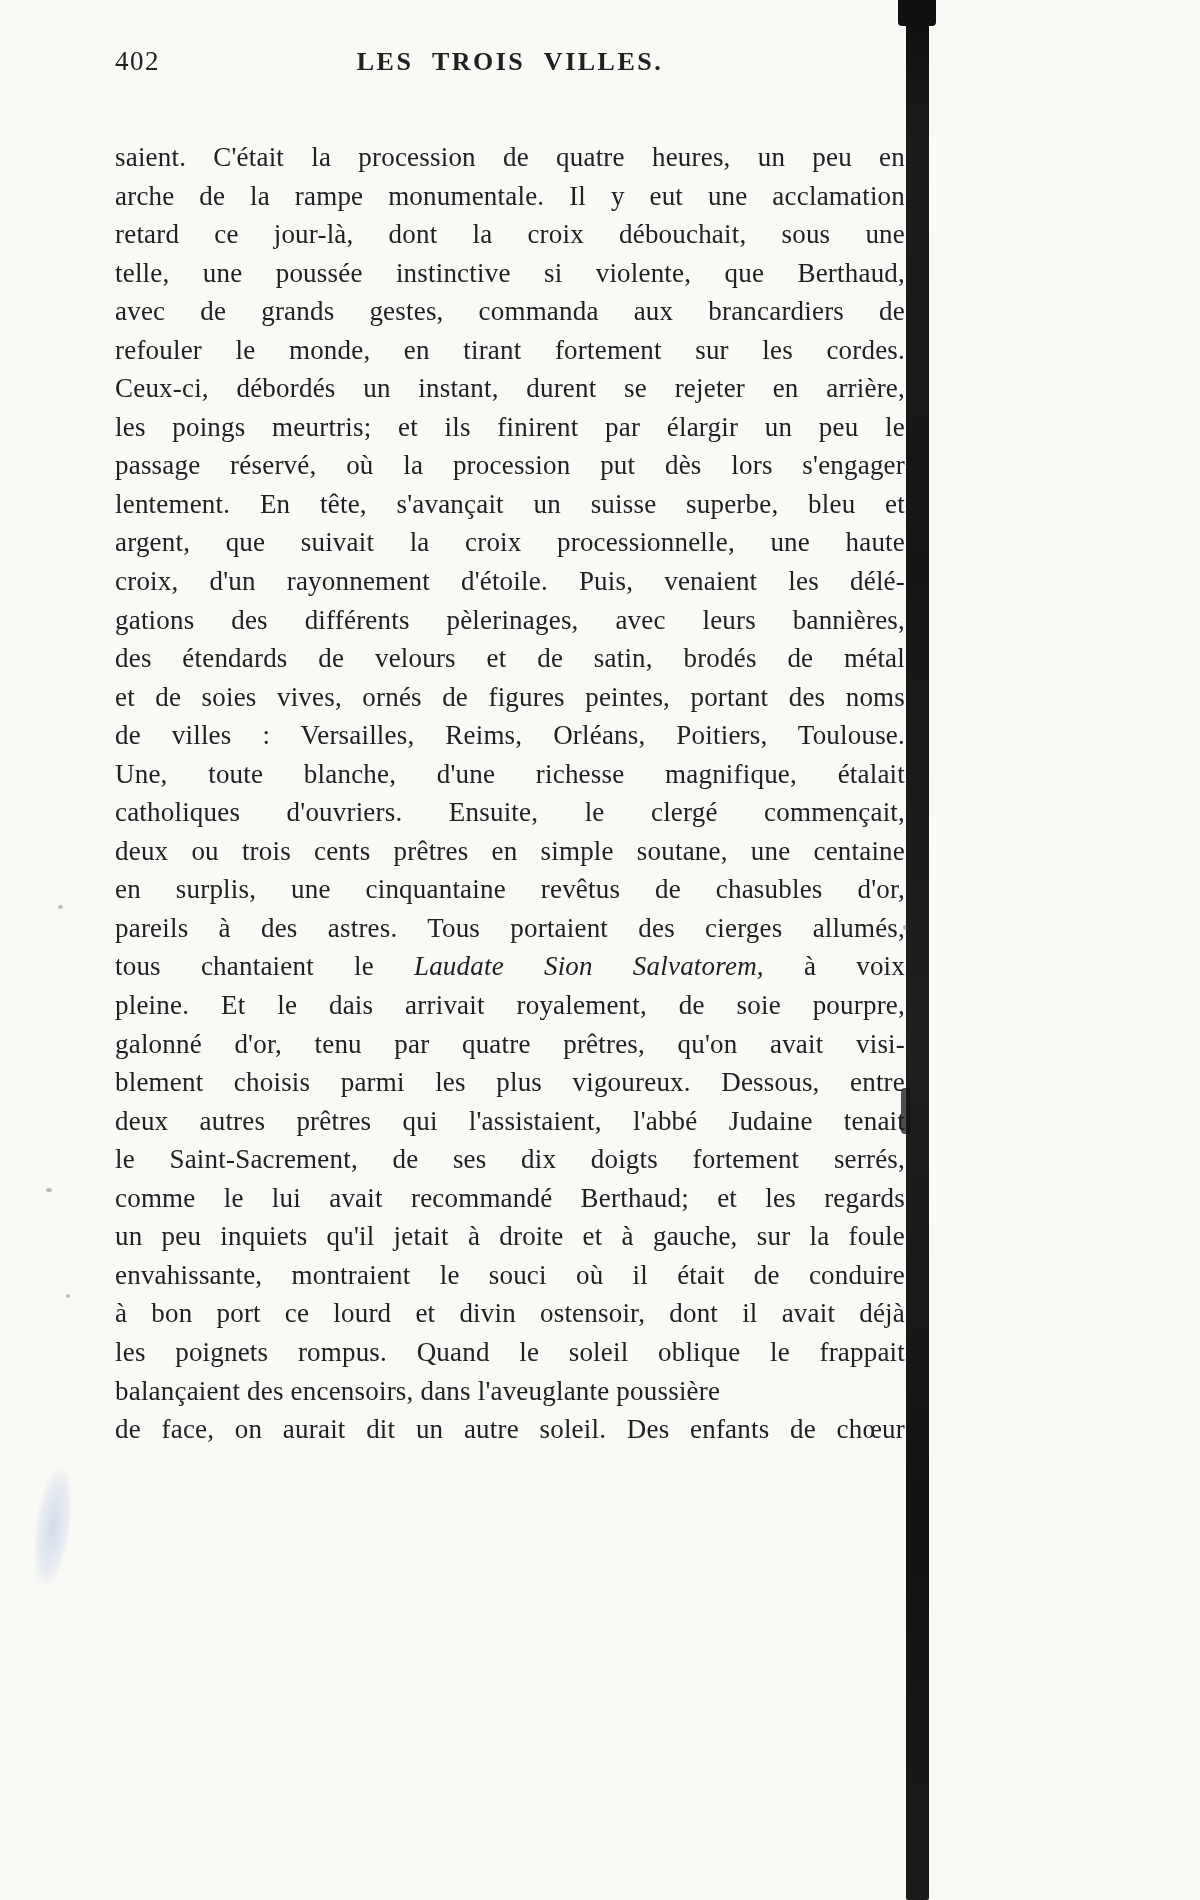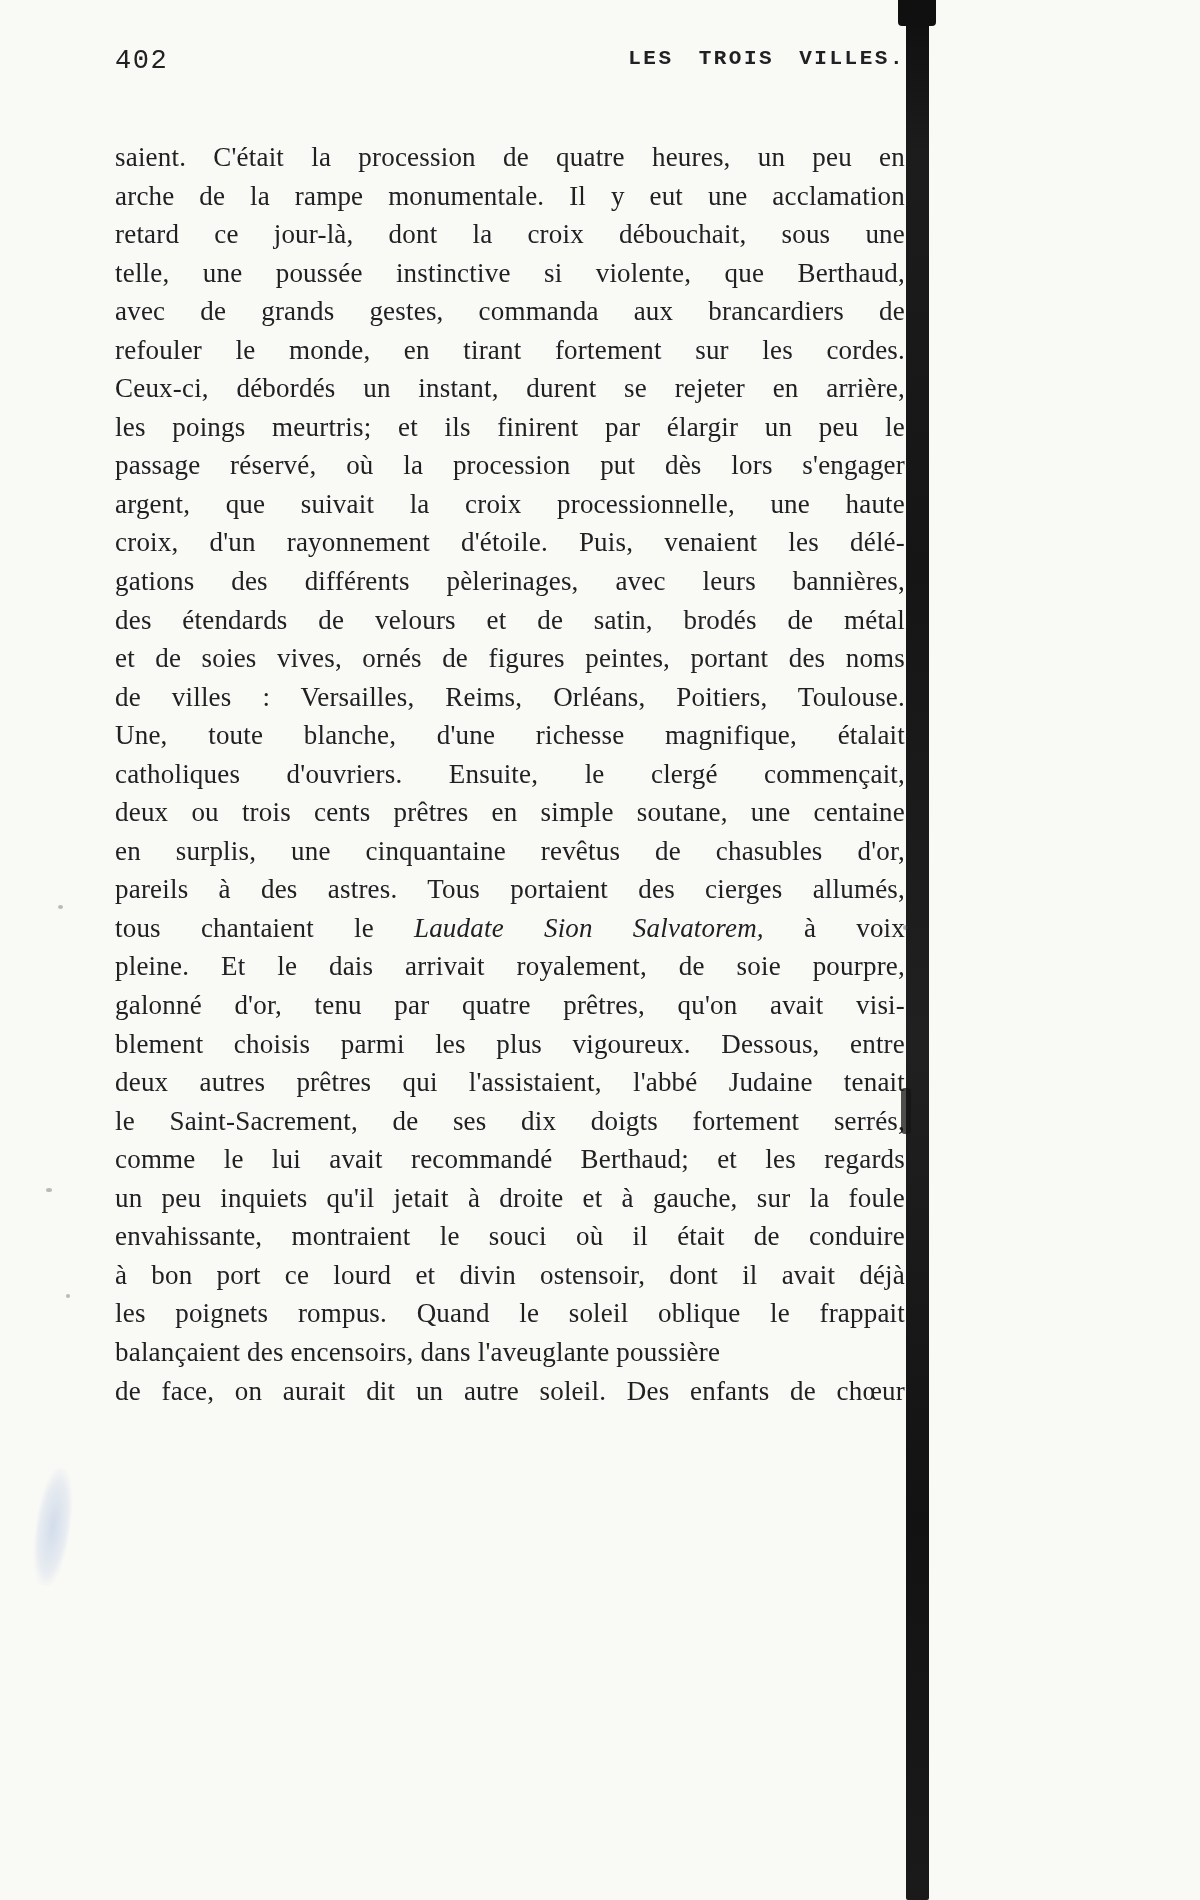--- a/index.html
+++ b/index.html
@@ -18,32 +18,31 @@
     color: var(--ink);
     overflow: hidden;
   }
 
   .page-header {
     position: absolute;
     top: 44px;
     left: 115px;
     width: 790px;
     height: 40px;
-    font-family: Liberation Mono, monospace;
   }
   .page-number {
     position: absolute;
     left: 0;
     top: 2px;
     font-size: 27px;
     letter-spacing: 1.5px;
   }
   .running-title {
-    text-align: right;
-    font-size: 21px;
+    text-align: center;
+    font-size: 26px;
     font-weight: 700;
     letter-spacing: 2.5px;
     word-spacing: 10px;
     padding-top: 3px;
   }
 
   .page-text {
     position: absolute;
     top: 98px;
     left: 115px;
@@ -129,20 +128,21 @@
 <div class="page-text">
     <div class="text-line">saient. C'était la procession de quatre heures, un peu en</div>
     <div class="text-line">arche de la rampe monumentale. Il y eut une acclamation</div>
     <div class="text-line">retard ce jour-là, dont la croix débouchait, sous une</div>
     <div class="text-line">telle, une poussée instinctive si violente, que Berthaud,</div>
     <div class="text-line">avec de grands gestes, commanda aux brancardiers de</div>
     <div class="text-line">refouler le monde, en tirant fortement sur les cordes.</div>
     <div class="text-line">Ceux-ci, débordés un instant, durent se rejeter en arrière,</div>
     <div class="text-line">les poings meurtris; et ils finirent par élargir un peu le</div>
     <div class="text-line">passage réservé, où la procession put dès lors s'engager</div>
+    <div class="text-line">lentement. En tête, s'avançait un suisse superbe, bleu et</div>
     <div class="text-line">argent, que suivait la croix processionnelle, une haute</div>
     <div class="text-line">croix, d'un rayonnement d'étoile. Puis, venaient les délé-</div>
     <div class="text-line">gations des différents pèlerinages, avec leurs bannières,</div>
     <div class="text-line">des étendards de velours et de satin, brodés de métal</div>
     <div class="text-line">et de soies vives, ornés de figures peintes, portant des noms</div>
     <div class="text-line">de villes : Versailles, Reims, Orléans, Poitiers, Toulouse.</div>
     <div class="text-line">Une, toute blanche, d'une richesse magnifique, étalait</div>
     <div class="text-line">catholiques d'ouvriers. Ensuite, le clergé commençait,</div>
     <div class="text-line">deux ou trois cents prêtres en simple soutane, une centaine</div>
     <div class="text-line">en surplis, une cinquantaine revêtus de chasubles d'or,</div>

